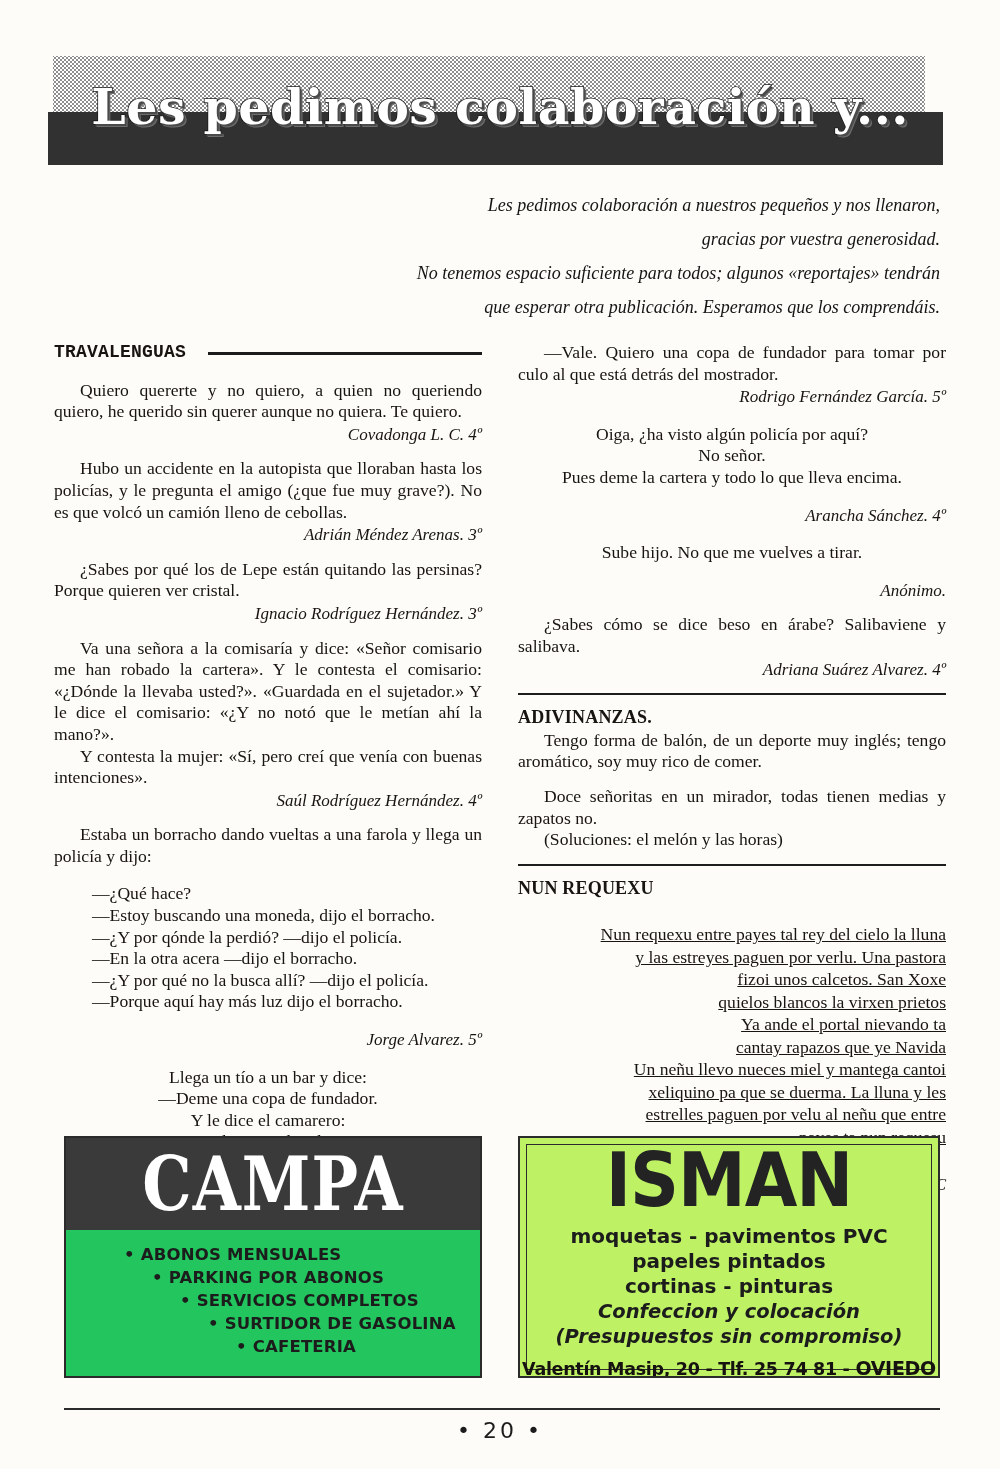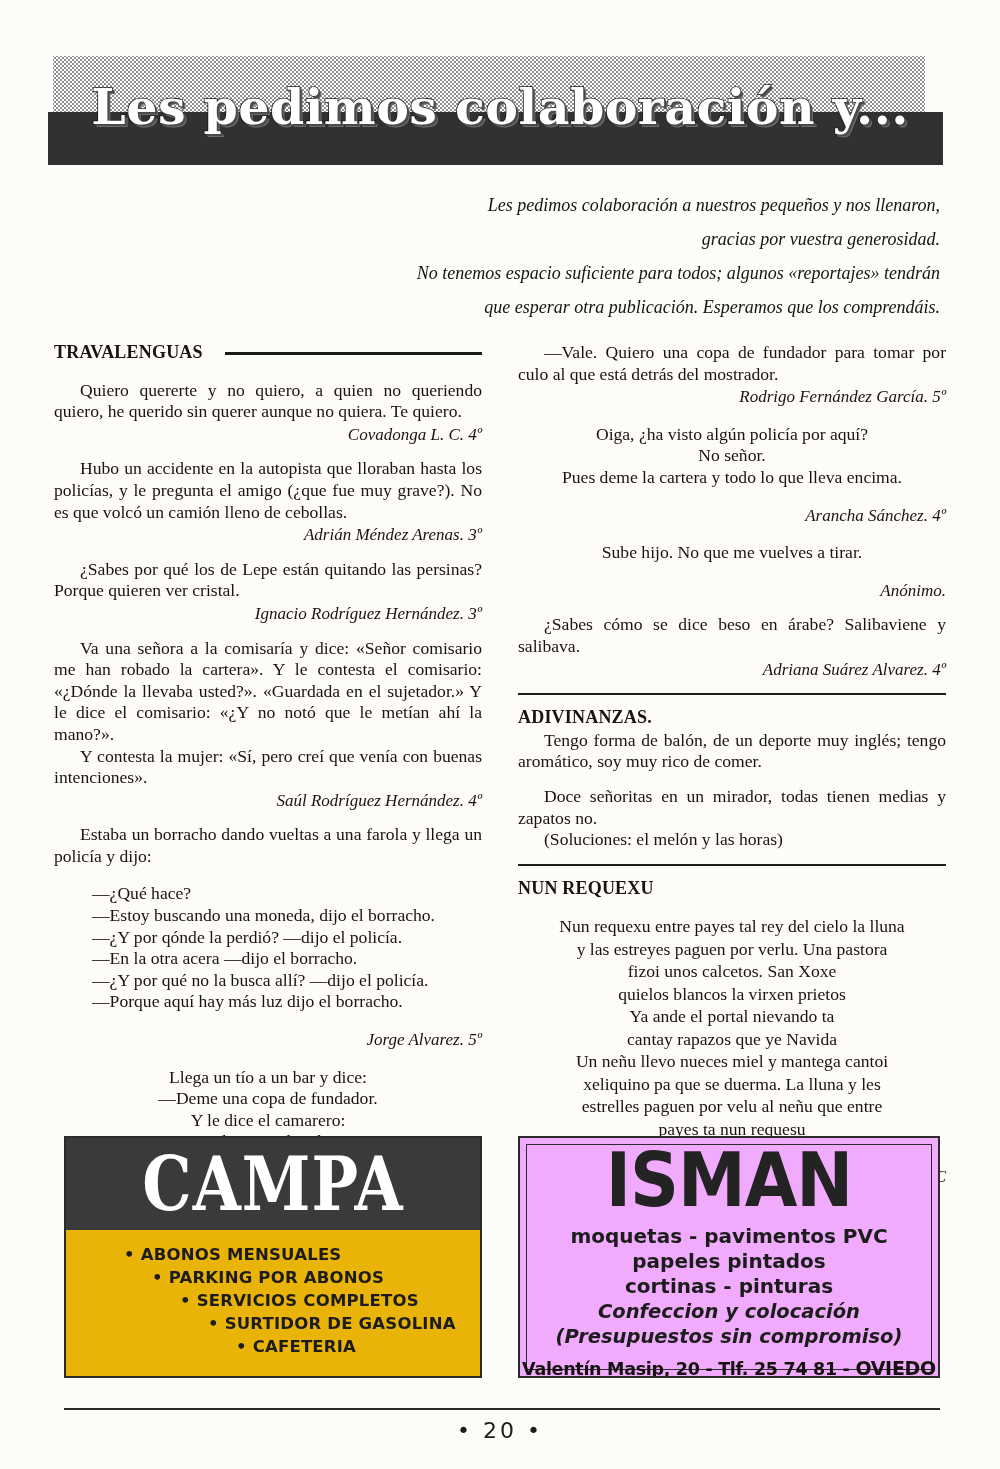--- a/index.html
+++ b/index.html
@@ -90,20 +90,21 @@
   .col-right { left: 518px; }
 
   .sec-head {
     font-weight: 700;
     font-size: 18px;
     letter-spacing: 0.2px;
     display: flex;
     align-items: center;
     gap: 22px;
     margin-bottom: 16px;
+    font-family: Liberation Mono, monospace;
   }
   .sec-head .rule {
     flex: 1 1 auto;
     height: 3px;
     background: #1b1b1b;
     margin-top: 2px;
   }
   .sec-head-plain {
     font-weight: 700;
     font-size: 18px;
@@ -138,40 +139,41 @@
     height: 2px;
     background: #1d1d1d;
     margin: 9px 0 12px 0;
   }
   .soluciones {
     text-align: right;
     margin: 16px 0 0 0;
     text-indent: 0;
   }
   .poem {
-    margin: 16px 0 0 0;
+    margin: 24px 0 0 0;
     text-indent: 0;
-    text-align: center;
+    text-align: right;
     line-height: 22.5px;
+    text-decoration: underline;
   }
   .poem .l { display: block; }
   .poem-attrib {
     display: block;
     text-align: right;
     font-style: italic;
     font-size: 17px;
     margin-top: 26px;
   }
 
   
   .ad-campa {
     position: absolute;
     left: 64px; top: 1136px;
     width: 418px; height: 242px;
-    background: #eab308;
+    background: #22c55e;
     border: 2px solid #2b2b2b;
     box-sizing: border-box;
     overflow: hidden;
   }
   .campa-bar {
     height: 92px;
     background: #3a3a3a;
     display: flex;
     align-items: center;
     justify-content: center;
@@ -205,21 +207,21 @@
     font-size: 16px;
     text-align: center;
     margin-top: 15px;
     letter-spacing: -0.1px;
   }
 
   .ad-isman {
     position: absolute;
     left: 518px; top: 1136px;
     width: 422px; height: 242px;
-    background: #f0abfc;
+    background: #bef264;
     border: 2px solid #2b2b2b;
     box-sizing: border-box;
     padding: 6px;
     overflow: hidden;
   }
   .isman-inner {
     border: 1px solid #2b2b2b;
     height: 100%;
     box-sizing: border-box;
     display: flex;

